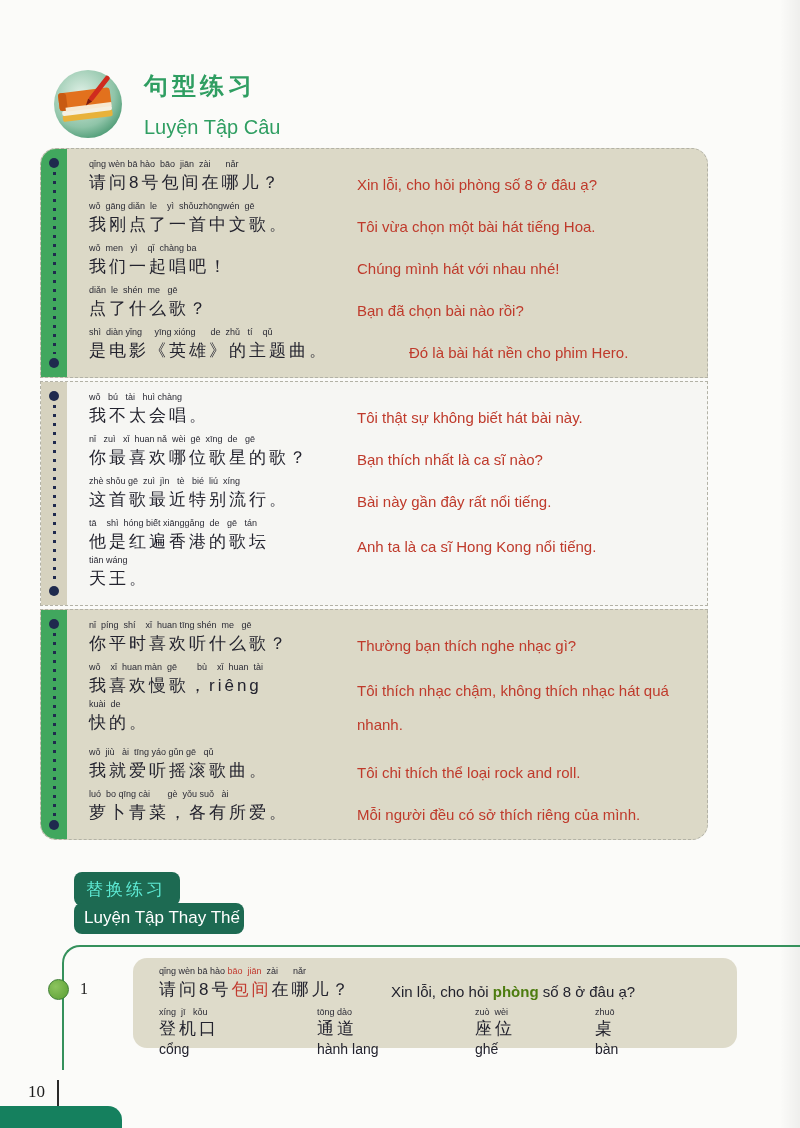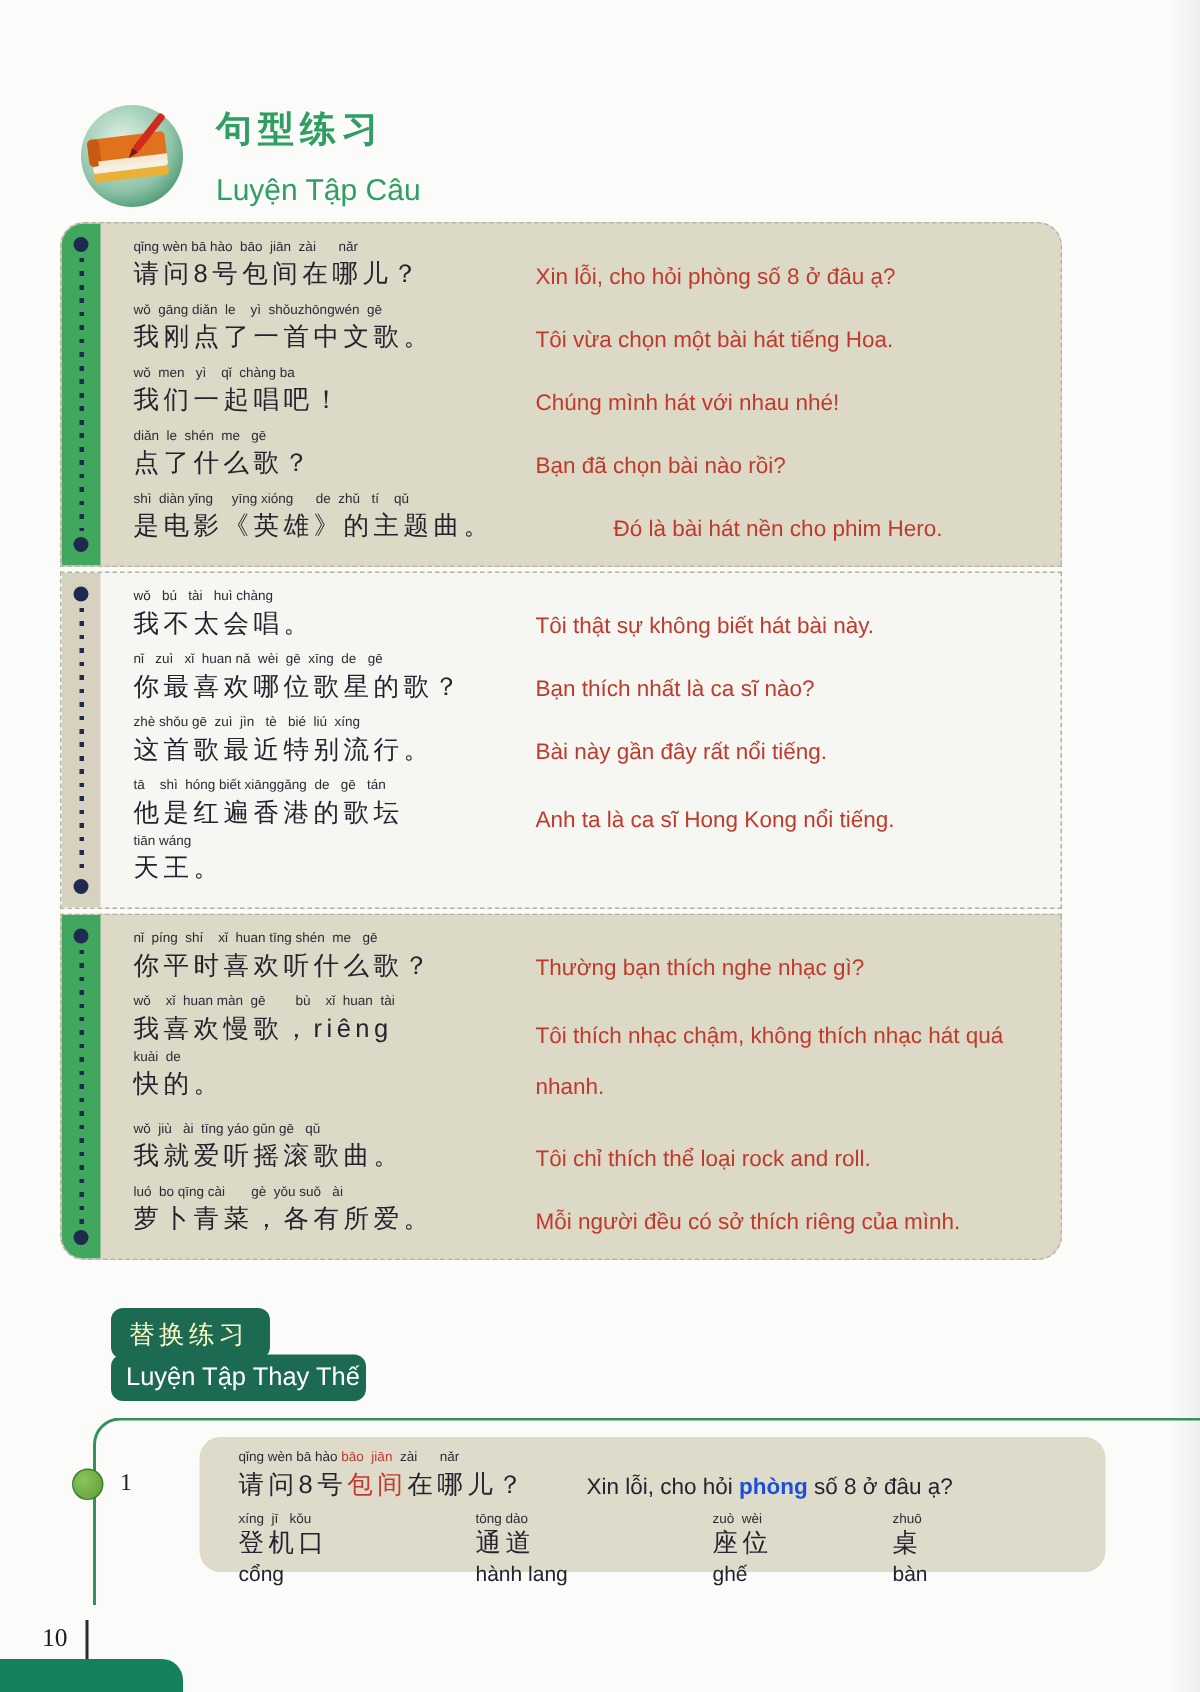--- a/index.html
+++ b/index.html
@@ -39,41 +39,41 @@
   .row.tall .vi-col{margin-top:12px;}
   .zh-col{width:268px;flex:0 0 268px;}
   .pinyin{font-size:9px;color:#2b2b35;letter-spacing:0px;line-height:11px;white-space:pre;}
   .hanzi{font-size:17px;color:#23232e;letter-spacing:3px;line-height:26px;white-space:nowrap;}
   .vi-col{flex:1;}
   .vi{font-size:15px;color:#bf3a2b;line-height:1.45;}
   .row.tall .vi{line-height:34px;}
 
   
   .sec2{position:absolute;left:74px;top:872px;}
-  .sec2-zh{display:inline-block;background:#1d6a52;color:#fef9c3;font-size:17px;
+  .sec2-zh{display:inline-block;background:#1d6a52;color:#5eead4;font-size:17px;
     letter-spacing:3px;padding:6px 14px 5px 12px;border-radius:8px;}
   .sec2-vi{display:inline-block;background:#1d6a52;color:#ffffff;font-size:17px;
     padding:5px 4px 6px 10px;border-radius:8px;margin-top:-3px;}
   .sec2 .stack{display:flex;flex-direction:column;align-items:flex-start;}
 
   .curve{position:absolute;left:62px;top:945px;width:738px;height:123px;
     border-left:2.5px solid #35915c;border-top:2.5px solid #35915c;
     border-top-left-radius:18px;}
   .marker{position:absolute;left:48px;top:979px;width:19px;height:19px;border-radius:50%;
     background:radial-gradient(circle at 35% 35%,#8cc45e,#5a9e33);border:1.5px solid #3c7d33;}
   .ex-num{position:absolute;left:80px;top:980px;font-family:"Liberation Serif","DejaVu Serif",serif;
     font-size:16px;color:#222;}
 
   .ex-card{position:absolute;left:133px;top:958px;width:604px;height:90px;
     background:#dedbca;border-radius:14px;padding:8px 18px 10px 26px;box-sizing:border-box;}
   .ex-line1{display:flex;align-items:flex-end;}
   .ex-zh{width:232px;flex:0 0 232px;}
   .red{color:#c23a2f;}
   .ex-vi{font-size:15px;color:#23232e;padding-bottom:3px;}
-  .vi-green{color:#1d4ed8;font-weight:bold;}
+  .vi-green{color:#4d7c0f;font-weight:bold;}
   .ex-line2{display:flex;margin-top:4px;}
   .sub-col .pinyin{line-height:10px;}
   .sub-col .hanzi{line-height:24px;}
   .sub-vi{font-size:14px;color:#23232e;line-height:16px;}
   .sub-col:nth-child(1){width:158px;}
   .sub-col:nth-child(2){width:158px;}
   .sub-col:nth-child(3){width:120px;}
 
   
   .pageno{position:absolute;left:28px;top:1082px;font-family:"Liberation Serif","DejaVu Serif",serif;

